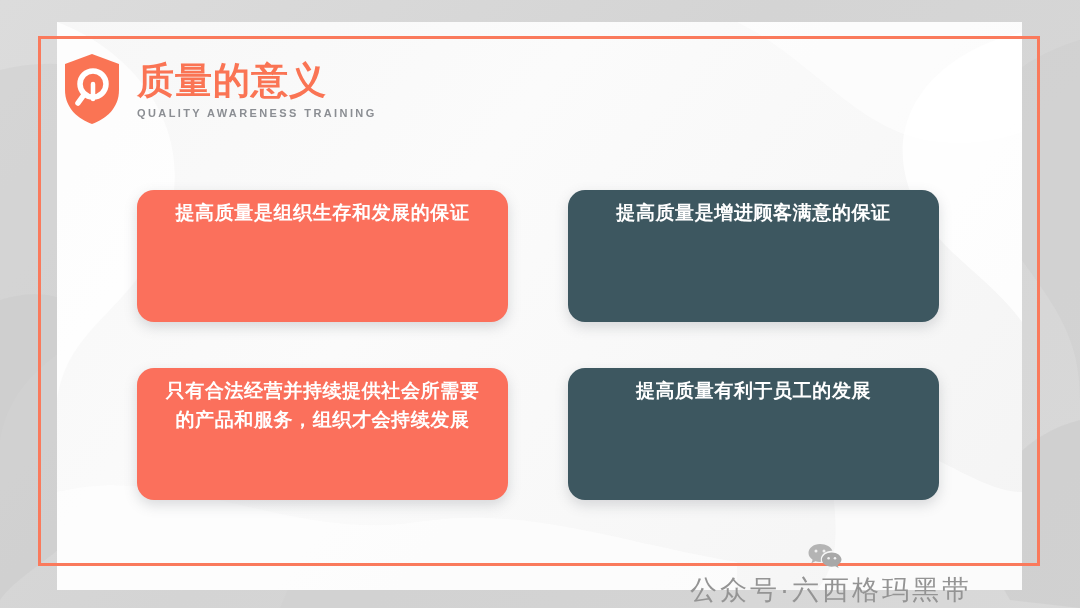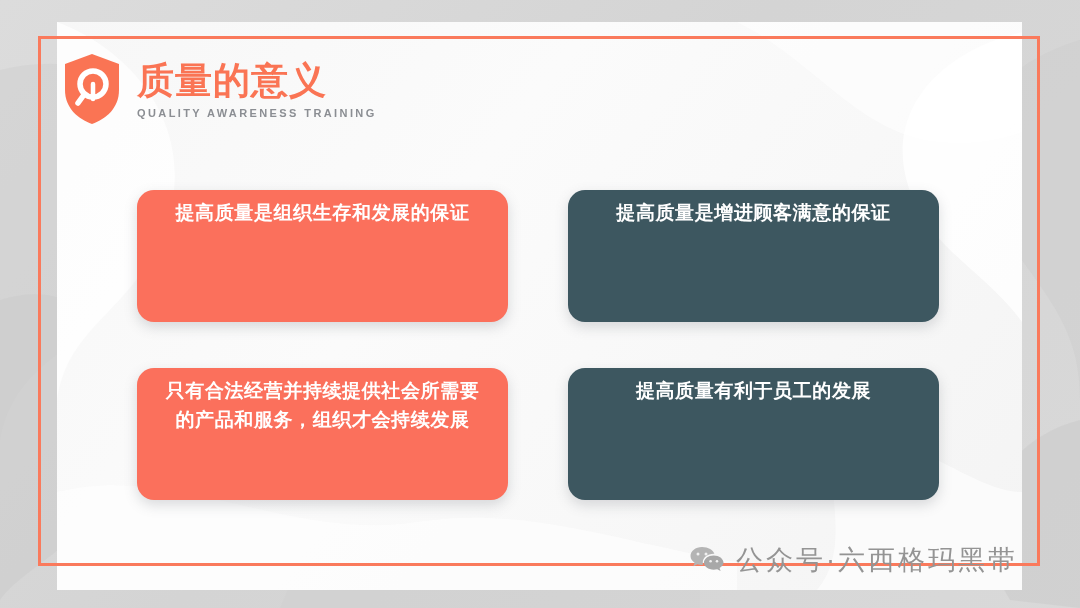--- a/index.html
+++ b/index.html
@@ -134,20 +134,21 @@
   .card.teal   { background: #3d5760; }
 
   
   .watermark {
     position: absolute;
     left: 690px;
     top: 542px;
     display: flex;
     align-items: center;
     pointer-events: none;
+    flex-direction: column;
   }
   .wm-icon {
     width: 34px;
     height: 30px;
     margin-right: 12px;
     flex: 0 0 auto;
   }
   .wm-text {
     font-size: 27px;
     color: #949494;

